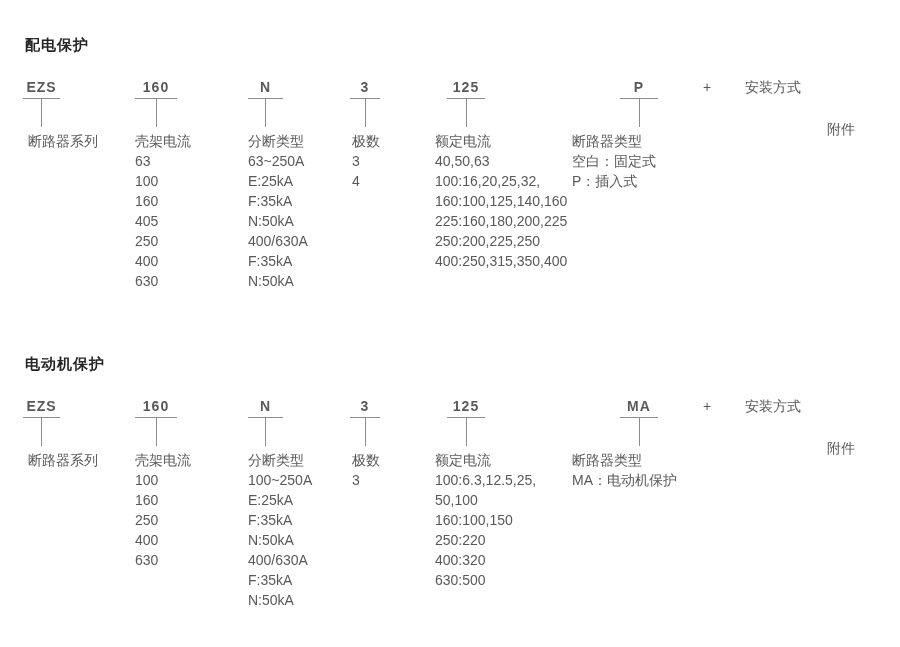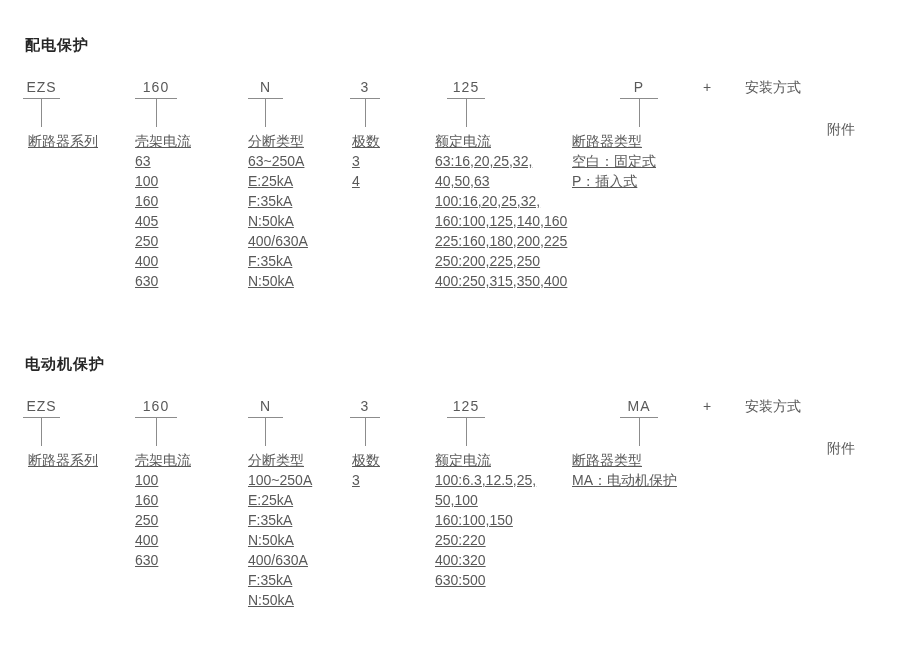--- a/index.html
+++ b/index.html
@@ -26,31 +26,31 @@
     font-size:15px;line-height:20px;font-weight:700;
     color:var(--title);letter-spacing:1px;
   }
   .code{
     position:absolute;top:80px;
     font-size:14px;line-height:15px;
     text-align:center;
     padding-bottom:3px;
     border-bottom:1px solid var(--line);
     letter-spacing:1px;
+    font-weight:bold;
   }
   .tick{
     position:absolute;top:98px;
     width:1px;height:29px;
     background:var(--line);
   }
   .list{
     position:absolute;top:131px;
     font-size:14px;line-height:20px;
     white-space:nowrap;
-    text-decoration:underline;
   }
   
   .c0c{left:23px;width:37px}  .c0t{left:41px}  .c0l{left:28px}
   .c1c{left:135px;width:42px} .c1t{left:156px} .c1l{left:135px}
   .c2c{left:248px;width:35px} .c2t{left:265px} .c2l{left:248px}
   .c3c{left:350px;width:30px} .c3t{left:365px} .c3l{left:352px}
   .c4c{left:447px;width:38px} .c4t{left:466px} .c4l{left:435px}
   .c5c{left:620px;width:38px} .c5t{left:639px} .c5l{left:572px}
   .plus{position:absolute;left:703px;top:80px;font-size:14px;line-height:15px;}
   .install{position:absolute;left:745px;top:80px;font-size:14px;line-height:15px;}
@@ -105,21 +105,20 @@
         <div>F:35kA</div>
         <div>N:50kA</div>
       </div>
     <div class="list c3l">
       <div>极数</div>
     <div>3</div>
         <div>4</div>
       </div>
     <div class="list c4l">
       <div>额定电流</div>
-    <div>63:16,20,25,32,</div>
         <div>40,50,63</div>
         <div>100:16,20,25,32,</div>
         <div>160:100,125,140,160</div>
         <div>225:160,180,200,225</div>
         <div>250:200,225,250</div>
         <div>400:250,315,350,400</div>
       </div>
     <div class="list c5l">
       <div>断路器类型</div>
     <div>空白：固定式</div>

